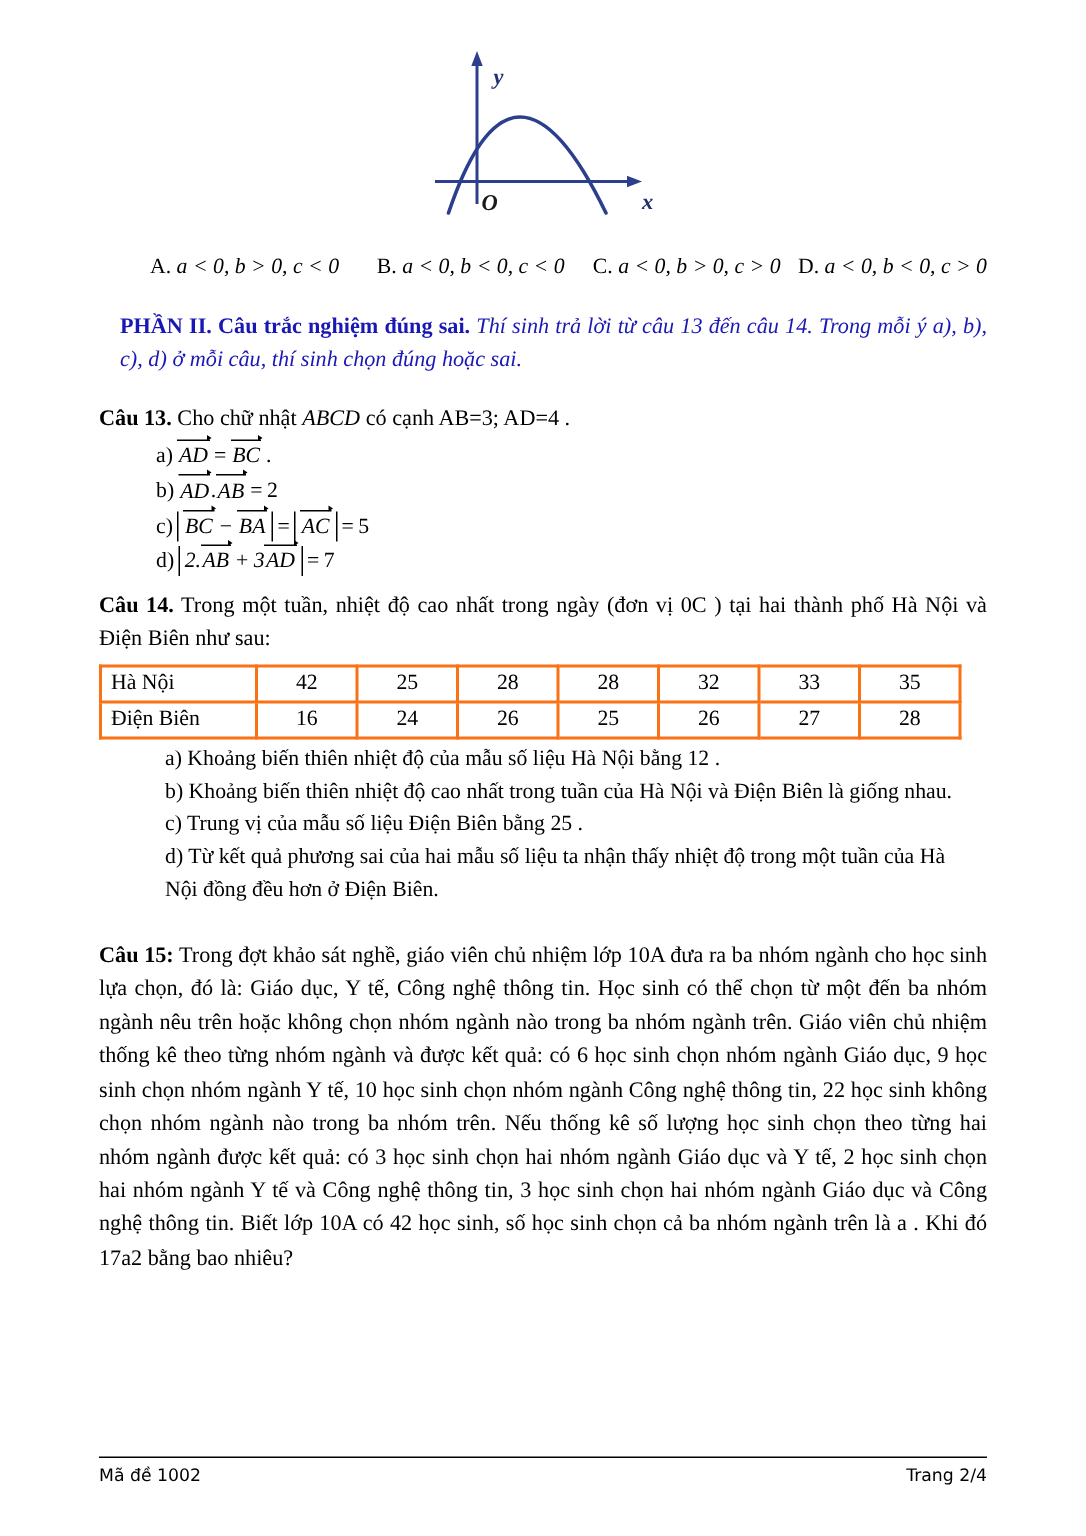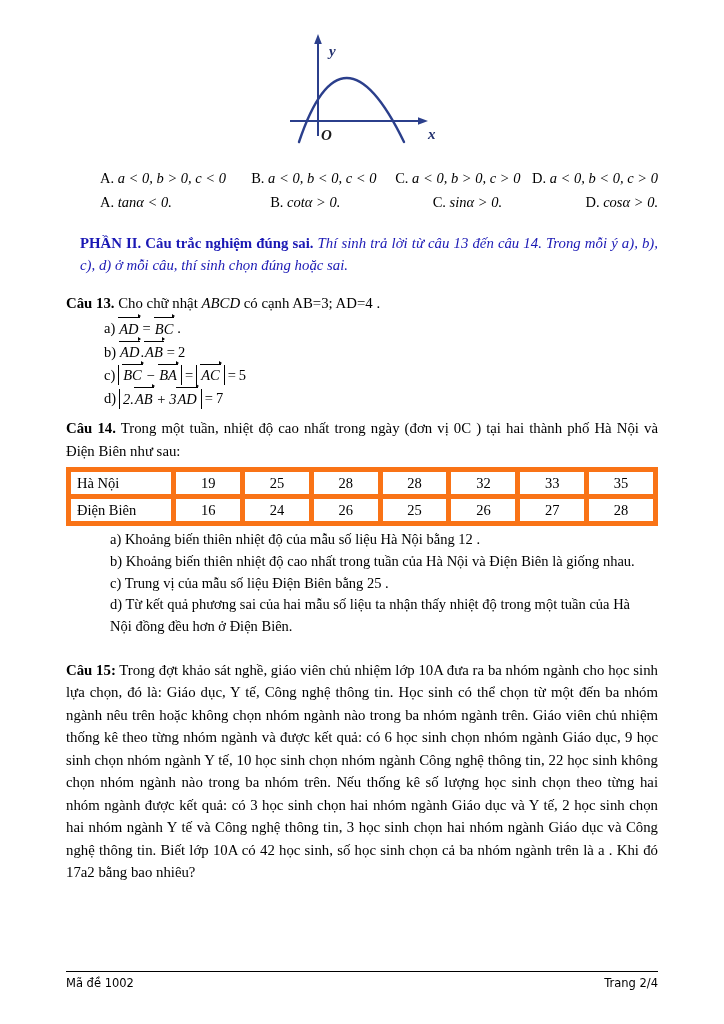--- a/index.html
+++ b/index.html
@@ -127,21 +127,21 @@
   }
 
   
   table.data {
     border-collapse: collapse;
     margin-top: 5px;
     margin-bottom: 3px;
     font-size: 14.5px;
   }
   table.data td {
-    border: 5px solid #f97316;
+    border: 2px solid #f97316;
     height: 22px;
     text-align: center;
     vertical-align: middle;
     padding: 0 4px;
   }
   table.data td.rowhead {
     text-align: left;
     padding-left: 6px;
     width: 92px;
   }
@@ -203,38 +203,20 @@
       <span>C.</span>
       <span class="mi">a &lt; 0, b &gt; 0, c &gt; 0</span>
     </span>
     <span class="opt">
       <span>D.</span>
       <span class="mi">a &lt; 0, b &lt; 0, c &gt; 0</span>
     </span>
   </div>
 
 
-  <div class="opts" style="padding-left:34px; margin-top:4px;">
-    <span class="opt" style="width:176px;">
-      <span>A.</span>
-      <span class="mi">tanα &lt; 0.</span>
-    </span>
-    <span class="opt" style="width:168px;">
-      <span>B.</span>
-      <span class="mi">cotα &gt; 0.</span>
-    </span>
-    <span class="opt" style="width:158px;">
-      <span>C.</span>
-      <span class="mi">sinα &gt; 0.</span>
-    </span>
-    <span class="opt">
-      <span>D.</span>
-      <span class="mi">cosα &gt; 0.</span>
-    </span>
-  </div>
 
   <div class="spacer-lg"></div>
 
   <div class="section-head">
     <b>PHẦN II. Câu trắc nghiệm đúng sai.</b>
     <i>Thí sinh trả lời từ câu 13 đến câu 14. Trong mỗi ý a), b), c), d) ở mỗi câu, thí sinh chọn đúng hoặc sai.</i>
   </div>
 
   <div class="spacer-md"></div>
 
@@ -302,21 +284,21 @@
 
   <div class="body-par">
     <span class="q-label">Câu 14.</span>
     <span>Trong một tuần, nhiệt độ cao nhất trong ngày (đơn vị 0C ) tại hai thành phố Hà Nội và Điện Biên như sau:</span>
   </div>
 
   <table class="data">
     <tbody>
       <tr>
         <td class="rowhead">Hà Nội</td>
-        <td class="val">19</td>
+        <td class="val">42</td>
         <td class="val">25</td>
         <td class="val">28</td>
         <td class="val">28</td>
         <td class="val">32</td>
         <td class="val">33</td>
         <td class="val">35</td>
       </tr>
       <tr>
         <td class="rowhead">Điện Biên</td>
         <td class="val">16</td>

